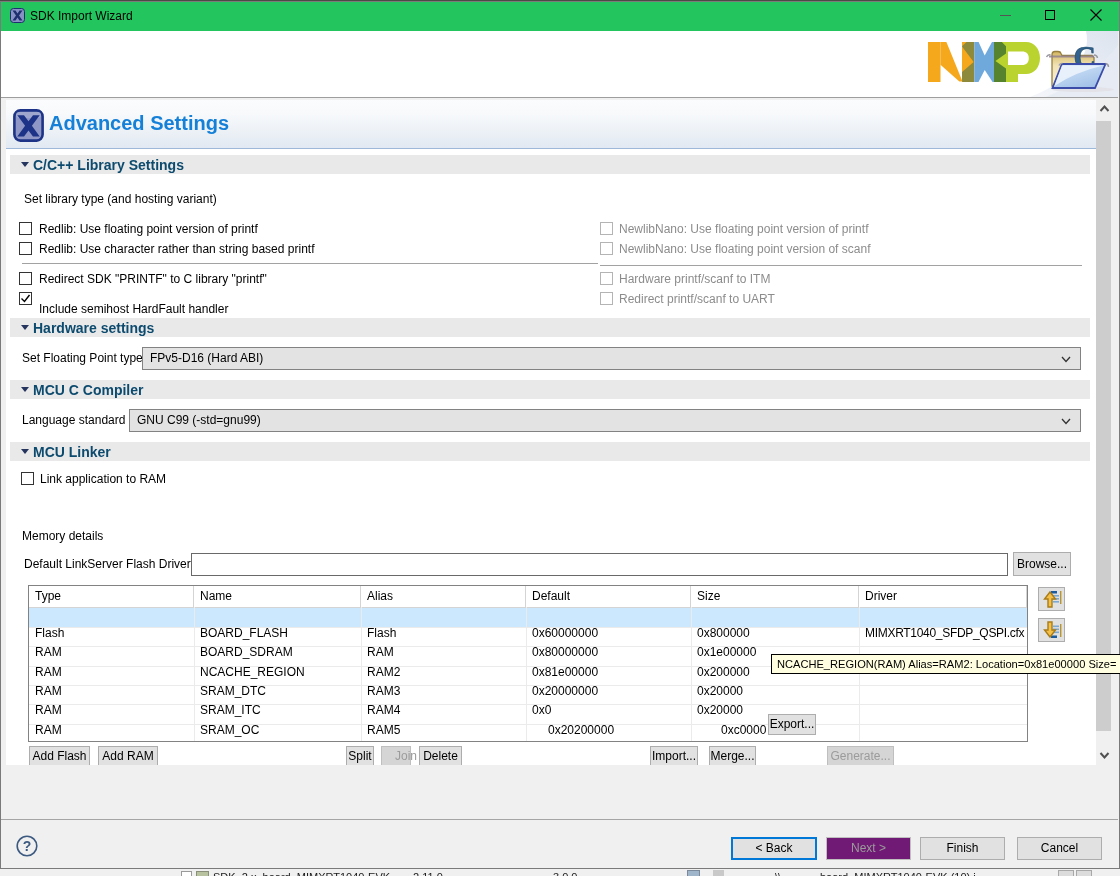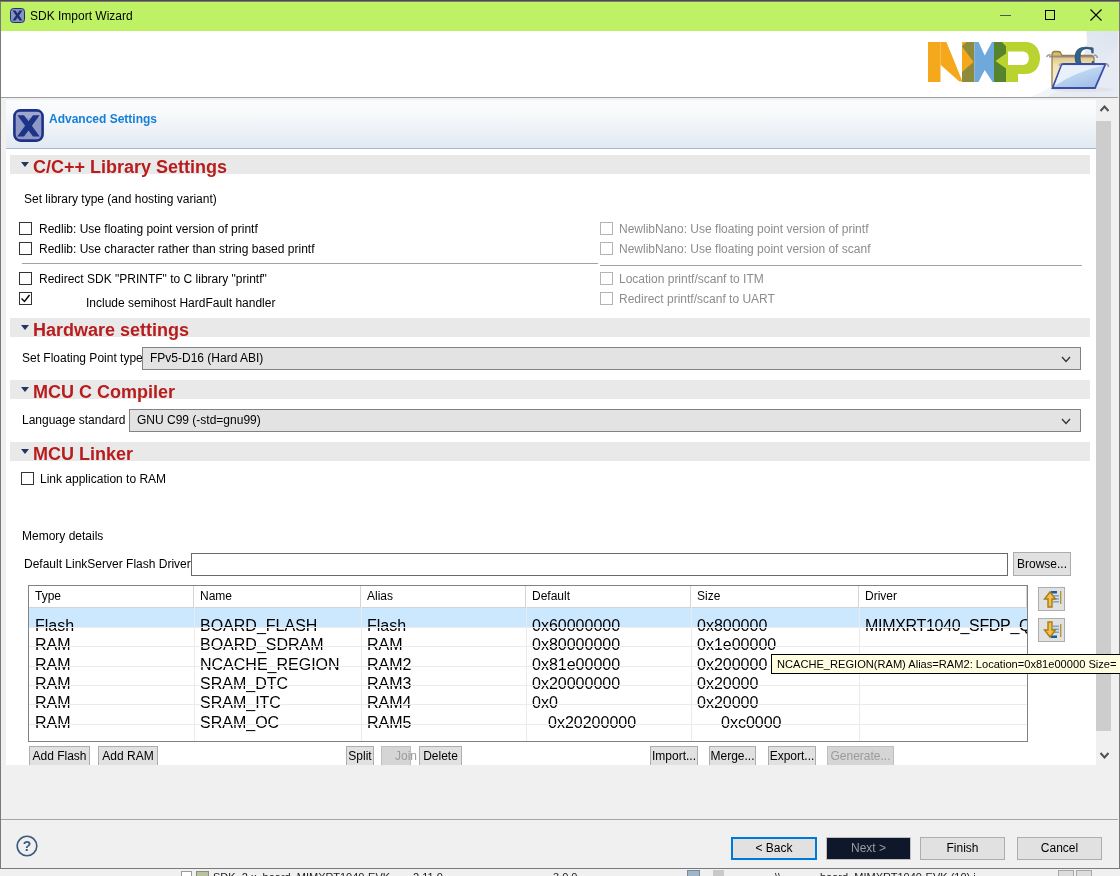--- a/index.html
+++ b/index.html
@@ -1,42 +1,42 @@
 <!DOCTYPE html>
 <html><head>
 <meta charset="utf-8">
 <style>
   html,body{margin:0;padding:0;}
   body{width:1120px;height:876px;overflow:hidden;font-family:"Liberation Sans",sans-serif;background:#f0f0f0;position:relative;}
   .abs{position:absolute;}
   #topstrip{position:absolute;left:0;top:0;width:1120px;height:1px;background:#4c4a44;}
   #dlgborder{position:absolute;left:0;top:1px;width:1118px;height:866px;border:1px solid #7a7a7a;z-index:90;pointer-events:none;}
-  #titlebar{position:absolute;left:1px;top:2px;width:1118px;height:29px;background:#bef264;}
+  #titlebar{position:absolute;left:1px;top:2px;width:1118px;height:29px;background:#22c55e;}
   #banner{position:absolute;left:1px;top:31px;width:1117px;height:66px;background:#ffffff;}
   #sepline{position:absolute;left:1px;top:97px;width:1117px;height:1px;background:#9e9e9e;}
   #hband{position:absolute;left:6px;top:100px;width:1091px;height:48px;background:linear-gradient(to bottom,#fbfcfd 0%,#f7f9fb 30%,#e2e9f2 100%);border-bottom:1px solid #9db8d9;}
-  #htitle{position:absolute;left:43px;top:12px;font-size:12px;font-weight:bold;color:#1580d8;}
+  #htitle{position:absolute;left:43px;top:12px;font-size:20px;font-weight:bold;color:#1580d8;}
   #content{position:absolute;left:6px;top:149px;width:1091px;height:616px;background:#ffffff;overflow:hidden;}
   .secbar{position:absolute;left:4px;width:1080px;height:19px;background:#e9e9e9;}
-  .sectitle{position:absolute;left:23px;top:2px;font-size:18px;font-weight:bold;color:#b91c1c;}
+  .sectitle{position:absolute;left:23px;top:2px;font-size:14px;font-weight:bold;color:#0c4a6e;}
   .tri{position:absolute;left:11px;top:7px;width:0;height:0;border-left:4.5px solid transparent;border-right:4.5px solid transparent;border-top:5.5px solid #25355e;}
   .lbl{position:absolute;font-size:12px;color:#000;white-space:nowrap;}
   .combo{position:absolute;height:23px;background:#e3e3e3;border:1px solid #828282;box-sizing:border-box;font-size:12px;color:#000;line-height:21px;padding-left:7px;}
   .cb{position:absolute;width:13px;height:13px;background:#fff;border:1px solid #333333;box-sizing:border-box;}
   .cb.dis{border-color:#b4b4b4;}
   .cbl{position:absolute;font-size:12px;color:#000;white-space:nowrap;}
   .cbl.dis{color:#8c8c8c;}
   .sep{position:absolute;height:1px;background:#a2a2a2;}
   .btn{position:absolute;background:#e1e1e1;border:1px solid #adadad;box-sizing:border-box;font-size:12px;color:#000;text-align:center;}
   .btn.dis{background:#d5d5d5;border-color:#bfbfbf;color:#9b9b9b;}
   #tbl{position:absolute;left:22px;top:436px;width:1000px;height:157px;border:1px solid #828282;box-sizing:border-box;background:#fff;font-size:12px;overflow:hidden;}
   .th{position:absolute;top:0;height:21px;border-right:1px solid #d4d4d4;box-sizing:border-box;}
   .th span{position:absolute;left:6px;top:3px;}
   .row{position:absolute;left:0;width:998px;height:19px;}
-  .cell{position:absolute;top:9px;font-size:16px;white-space:nowrap;}
+  .cell{position:absolute;top:18px;font-size:12px;white-space:nowrap;}
   #sbar{position:absolute;left:1096px;top:98px;width:17px;height:668px;background:#f0f0f0;}
   #sthumb{position:absolute;left:0;top:23px;width:15px;height:610px;background:#cdcdcd;}
   #botline{position:absolute;left:1px;top:819px;width:1117px;height:1px;background:#a5a5a5;}
   .dlgbtn{position:absolute;top:837px;width:86px;height:23px;background:#e1e1e1;border:1px solid #adadad;box-sizing:border-box;font-size:12px;text-align:center;line-height:21px;}
   .chev{position:absolute;}
 </style>
 </head>
 <body>
 <div id="topstrip"></div>
 <div id="titlebar">
@@ -122,26 +122,26 @@
     <div class="cbl" style="left:33px;top:93px;">Redlib: Use character rather than string based printf</div>
   <div class="cb dis" style="left:594px;top:73px;"></div>
     <div class="cbl dis" style="left:613px;top:73px;">NewlibNano: Use floating point version of printf</div>
   <div class="cb dis" style="left:594px;top:93px;"></div>
     <div class="cbl dis" style="left:613px;top:93px;">NewlibNano: Use floating point version of scanf</div>
   <div class="sep" style="left:16px;top:114px;width:576px;"></div>
   <div class="sep" style="left:594px;top:116px;width:482px;"></div>
   <div class="cb" style="left:13px;top:123px;"></div>
     <div class="cbl" style="left:33px;top:123px;">Redirect SDK "PRINTF" to C library "printf"</div>
   <div class="cb" style="left:13px;top:143px;"></div>
-    <div class="cbl" style="left:33px;top:147px;margin-left:47px;">Include semihost HardFault handler</div>
+    <div class="cbl" style="left:33px;top:153px;">Include semihost HardFault handler</div>
   <svg class="abs" style="left:13px;top:143px" width="13" height="13" viewBox="0 0 13 13">
       <path d="M2.5 6.5 L5.5 9.5 L10.5 3" fill="none" stroke="#000" stroke-width="1.4"></path>
     </svg>
   <div class="cb dis" style="left:594px;top:123px;"></div>
-    <div class="cbl dis" style="left:613px;top:123px;">Location printf/scanf to ITM</div>
+    <div class="cbl dis" style="left:613px;top:123px;">Hardware printf/scanf to ITM</div>
   <div class="cb dis" style="left:594px;top:143px;"></div>
     <div class="cbl dis" style="left:613px;top:143px;">Redirect printf/scanf to UART</div>
 
   <div class="secbar" style="top:169px;">
       <div class="tri"></div>
       <div class="sectitle">Hardware settings</div>
     </div>
   <div class="lbl" style="left:16px;top:202px;">Set Floating Point type</div>
   <div class="combo" style="left:136px;top:198px;width:939px;">FPv5-D16 (Hard ABI)
     <svg class="chev" style="right:9px;top:7px" width="10" height="9" viewBox="0 0 10 9">
@@ -271,40 +271,40 @@
       <path d="M6 1 L6 9 L2.5 9 L8 16 L13.5 9 L10 9 L10 1 Z" fill="#f4c04a" stroke="#a97c18" stroke-width="1.4"></path>
     </svg>
   </div>
   <div class="btn" style="left:23px;top:597px;width:61px;height:21px;line-height:19px;">Add Flash</div>
   <div class="btn" style="left:92px;top:597px;width:60px;height:21px;line-height:19px;">Add RAM</div>
   <div class="btn" style="left:340px;top:597px;width:28px;height:21px;line-height:19px;">Split</div>
   <div class="btn dis" style="left:375px;top:597px;width:30px;height:21px;line-height:19px;padding-left:13px;">Join</div>
   <div class="btn" style="left:413px;top:597px;width:43px;height:21px;line-height:19px;">Delete</div>
   <div class="btn" style="left:644px;top:597px;width:48px;height:21px;line-height:19px;">Import...</div>
   <div class="btn" style="left:703px;top:597px;width:47px;height:21px;line-height:19px;">Merge...</div>
-  <div class="btn" style="left:762px;top:597px;width:48px;height:21px;line-height:19px;text-align:center;">Export...</div>
+  <div class="btn" style="left:762px;top:565px;width:48px;height:21px;line-height:19px;text-align:center;">Export...</div>
   <div class="btn dis" style="left:821px;top:597px;width:67px;height:21px;line-height:19px;">Generate...</div>
 </div>
 <div id="sbar">
   <svg class="abs" style="left:3px;top:6px" width="11" height="10" viewBox="0 0 11 10">
       <path d="M1.5 7 L5.5 2.5 L9.5 7" fill="none" stroke="#505050" stroke-width="2"></path>
     </svg>
   <div id="sthumb"></div>
   <svg class="abs" style="left:3px;top:652px" width="11" height="10" viewBox="0 0 11 10">
       <path d="M1.5 3 L5.5 7.5 L9.5 3" fill="none" stroke="#505050" stroke-width="2"></path>
     </svg>
 </div>
 <div class="abs" style="left:771px;top:654px;width:400px;height:20px;background:#fffee1;border:1px solid #000;box-sizing:border-box;font-size:11.1px;line-height:18px;padding-left:5px;white-space:nowrap;overflow:hidden;z-index:95;">NCACHE_REGION(RAM) Alias=RAM2: Location=0x81e00000 Size=</div>
 <div id="botline"></div>
 <svg class="abs" style="left:16px;top:835px" width="22" height="22" viewBox="0 0 22 22">
   <circle cx="11" cy="11" r="9.8" fill="none" stroke="#3c5a80" stroke-width="1.6"></circle>
   <text x="11" y="16" text-anchor="middle" font-size="14" font-weight="bold" fill="#3c5a80" font-family="Liberation Sans">?</text>
 </svg>
 <div class="dlgbtn" style="left:731px;width:86px;border:2px solid #0078d7;line-height:19px;">&lt; Back</div>
-<div class="dlgbtn dis" style="left:826px;width:85px;background:#0f172a;border-color:#bfbfbf;color:#9b9b9b;">Next &gt;</div>
+<div class="dlgbtn dis" style="left:826px;width:85px;background:#701a75;border-color:#bfbfbf;color:#9b9b9b;">Next &gt;</div>
 <div class="dlgbtn" style="left:920px;width:85px;">Finish</div>
 <div class="dlgbtn" style="left:1017px;width:85px;">Cancel</div>
 <div class="abs" style="left:0;top:869px;width:1120px;height:7px;background:#f0f0f0;overflow:hidden;">
   <div class="abs" style="left:181px;top:2px;width:9px;height:9px;border:1px solid #9a9a9a;background:#fff;"></div>
   <div class="abs" style="left:196px;top:2px;width:11px;height:9px;background:#b9c29f;border:1px solid #8a8f7a;"></div>
   <div class="abs" style="left:213px;top:2px;font-size:11px;color:#1a1a1a;white-space:nowrap;">SDK_2.x_board_MIMXRT1040-EVK</div>
   <div class="abs" style="left:413px;top:2px;font-size:11px;color:#1a1a1a;">2.11.0</div>
   <div class="abs" style="left:553px;top:2px;font-size:11px;color:#1a1a1a;">3.0.0</div>
   <div class="abs" style="left:687px;top:1px;width:11px;height:9px;background:#9fb5c9;border:1px solid #7a8a9a;"></div>
   <div class="abs" style="left:713px;top:1px;width:11px;height:9px;background:#c9c9c9;"></div>

